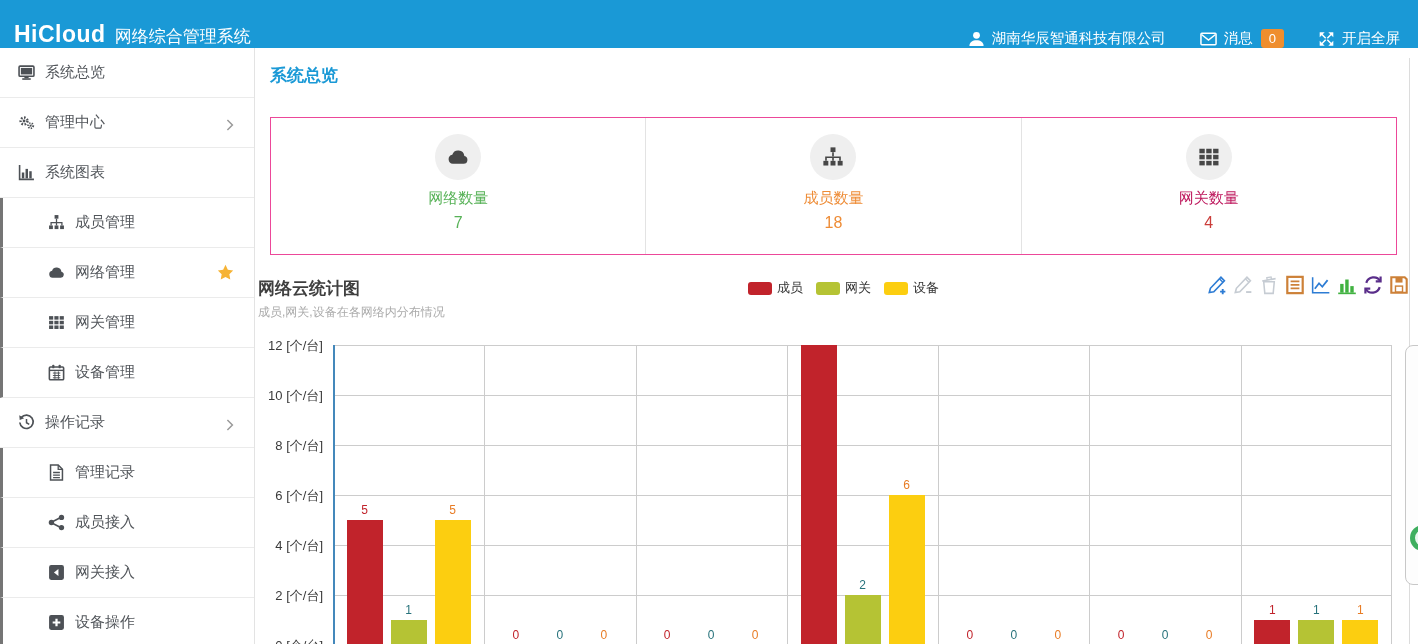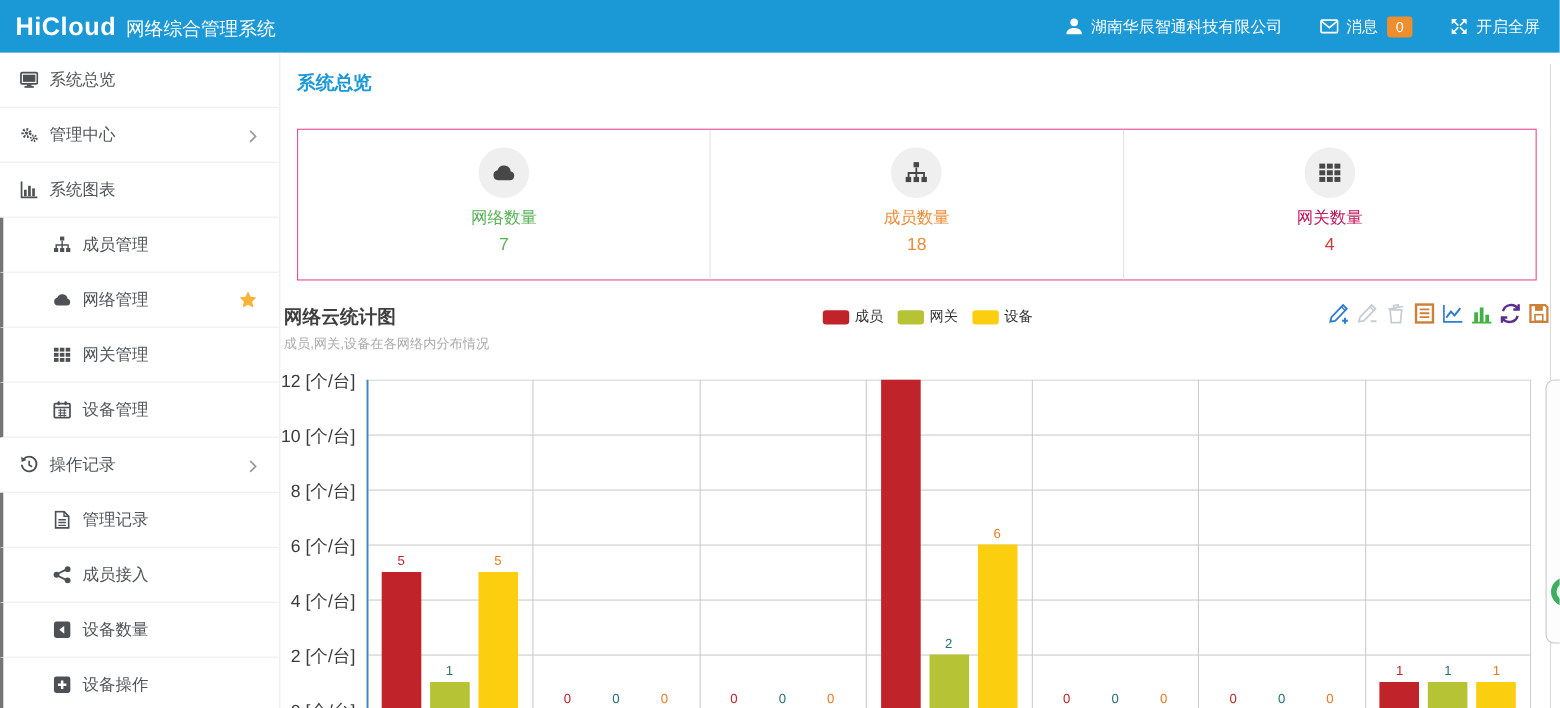--- a/index.html
+++ b/index.html
@@ -2,21 +2,21 @@
 <html><head>
 <meta charset="utf-8">
 <style>
   * { margin:0; padding:0; box-sizing:border-box; }
   html,body { width:1418px; height:644px; overflow:hidden; background:#fff;
     font-family:"Liberation Sans","DejaVu Sans",sans-serif; }
   .app { position:relative; width:1418px; height:644px; }
 
   
   .topbar { position:absolute; left:0; top:0; width:1418px; height:48px;
-    background:#1a99d6; color:#fff; display:flex; align-items:center;
+    background:#1a99d6; color:#fff; display:flex; align-items:flex-end;
     justify-content:space-between; padding:0 18px 0 14px; }
   .brand { display:flex; align-items:baseline; }
   .brand-logo { font-size:23px; font-weight:bold; letter-spacing:0.5px; cursor:pointer; }
   .brand-title { font-size:17px; margin-left:9px; }
   .topbar-right { display:flex; align-items:center; }
   .top-item { display:flex; align-items:center; margin-left:34px; font-size:14.5px; cursor:pointer; }
   .top-item .icon { display:inline-flex; width:17px; height:16px; margin-right:7px; }
   .top-item .icon svg { width:100%; height:100%; }
   .badge { background:#ef8e2e; color:#fff; font-size:13px; padding:2px 8px;
     border-radius:3px; margin-left:8px; line-height:15px; }
@@ -59,21 +59,21 @@
   .chart-subtitle { position:absolute; left:3px; top:256px; font-size:12px; color:#aaa; }
   .legend { position:absolute; left:493px; top:231px; display:flex; align-items:center; }
   .legend-item { display:flex; align-items:center; margin-right:13px;
     font-size:13px; color:#333; cursor:pointer; }
   .legend-swatch { width:24px; height:13px; border-radius:3px; margin-right:5px; }
   .toolbox { position:absolute; right:8px; top:226px; display:flex; gap:4px; }
   .tb-icon { width:22px; height:22px; cursor:pointer; display:inline-flex; }
   .tb-icon svg { width:22px; height:22px; }
 
   .y-axis { position:absolute; left:0; top:0; width:72px; height:100%; }
-  .y-tick { position:absolute; right:4px; font-size:16px; color:#3a3a3a; white-space:nowrap; }
+  .y-tick { position:absolute; right:4px; font-size:13px; color:#3a3a3a; white-space:nowrap; }
 
   .plot { position:absolute; left:78px; top:297px; width:1059px; height:299px; overflow:hidden; }
   .gl-h { position:absolute; left:2px; right:0; height:1px; background:#ccc; }
   .gl-v { position:absolute; top:0; bottom:0; width:1px; background:#ccc; }
   .axis-y { position:absolute; left:0; top:0; bottom:0; width:2px; background:#4488bb; }
   .bar { position:absolute; width:36px; }
   .bar-label { position:absolute; width:40px; text-align:center; font-size:12px; }
 
   
   .scroll-line { position:absolute; left:1154px; top:10px; bottom:0; width:1px; background:#dcdcdc; }
@@ -254,21 +254,21 @@
           </span>
           <span>成员接入</span>
         </div>
         <div class="menu-item lvl2">
           <span class="mi-icon">
             <svg viewBox="0 0 16 16">
               <rect x="1" y="1" width="14" height="14" rx="2" fill="currentColor"></rect>
               <path d="M9.8 4.6v6.8L5.6 8z" fill="#fff"></path>
             </svg>
           </span>
-          <span>设备数量</span>
+          <span>网关接入</span>
         </div>
         <div class="menu-item lvl2">
           <span class="mi-icon">
             <svg viewBox="0 0 16 16">
               <rect x="1" y="1" width="14" height="14" rx="2" fill="currentColor"></rect>
               <path d="M8 4.4v7.2M4.4 8h7.2" stroke="#fff" stroke-width="2.1"></path>
             </svg>
           </span>
           <span>设备操作</span>
         </div>

